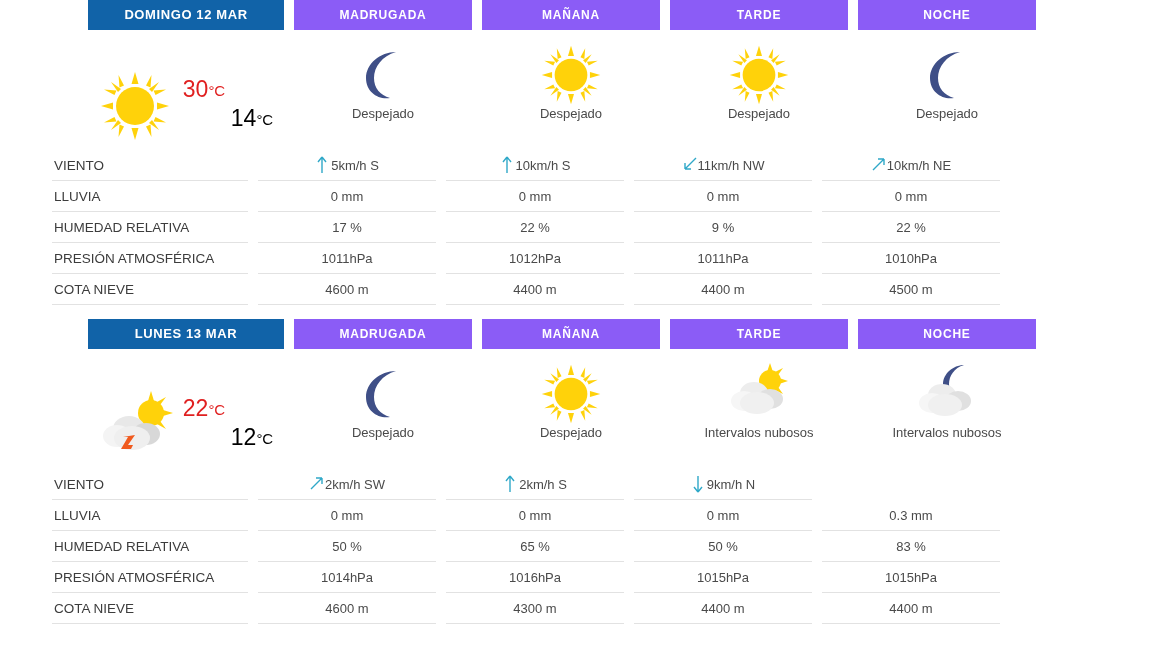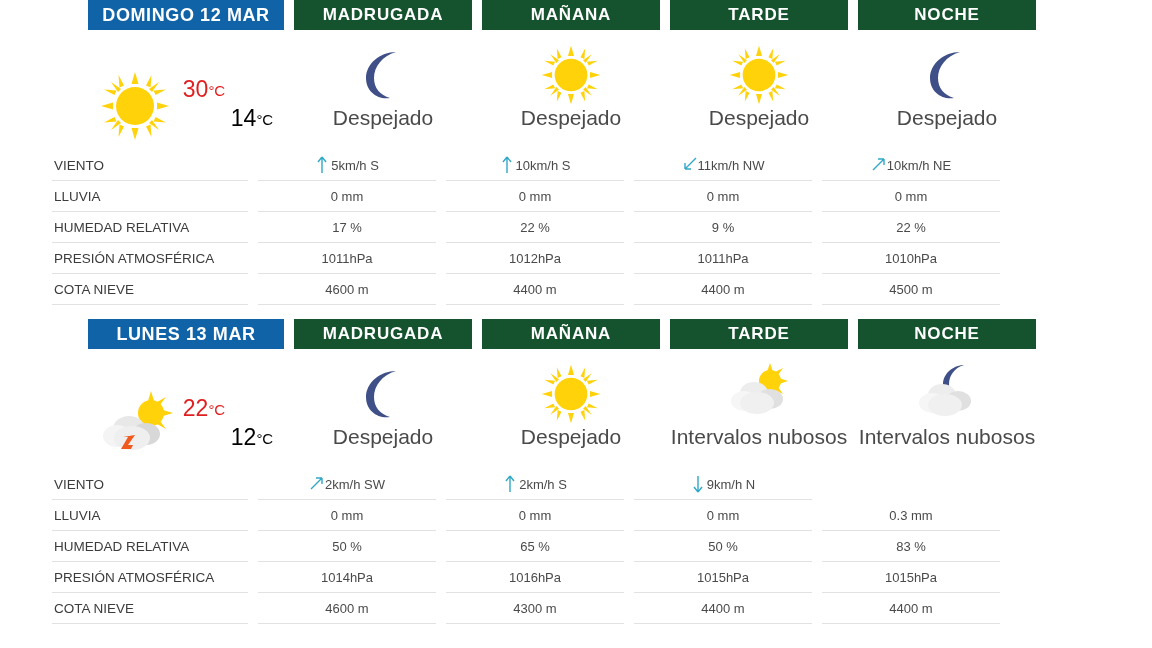--- a/index.html
+++ b/index.html
@@ -19,33 +19,33 @@
   .hdr-row {
     display: flex;
     padding: 0 88px 0 88px;
     gap: 10px;
     align-items: flex-start;
   }
   .hdr-cell {
     height: 30px;
     line-height: 30px;
     text-align: center;
-    font-size: 18px;
+    font-size: 13px;
     font-weight: bold;
     letter-spacing: 0.6px;
     color: #ffffff;
   }
   .hdr-day {
     width: 196px;
     background: #1163a8;
   }
   .hdr-period {
     width: 178px;
-    background: #14532d;
-    font-size: 17px;
+    background: #8b5cf6;
+    font-size: 12px;
     letter-spacing: 0.8px;
   }
 
   
   .sum-row {
     display: flex;
     padding: 0 88px;
     gap: 10px;
     align-items: flex-start;
   }
@@ -65,21 +65,21 @@
   .sum-period {
     width: 178px;
     height: 120px;
     display: flex;
     flex-direction: column;
     align-items: center;
     justify-content: flex-start;
     padding-top: 14px;
   }
   .sky-label {
-    font-size: 21px;
+    font-size: 13px;
     color: #4a4a4a;
     text-align: center;
     margin-top: 6px;
     white-space: nowrap;
   }
 
   
   .data-row {
     display: flex;
     padding: 0 52px;

